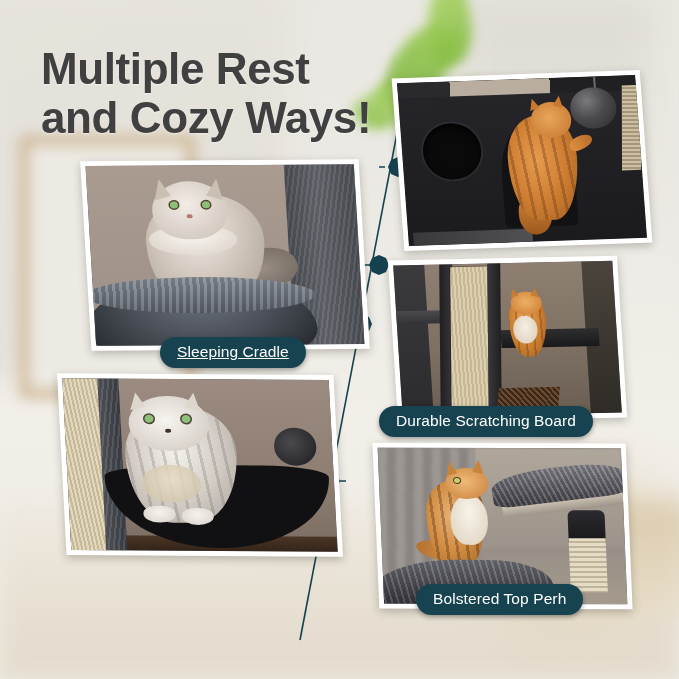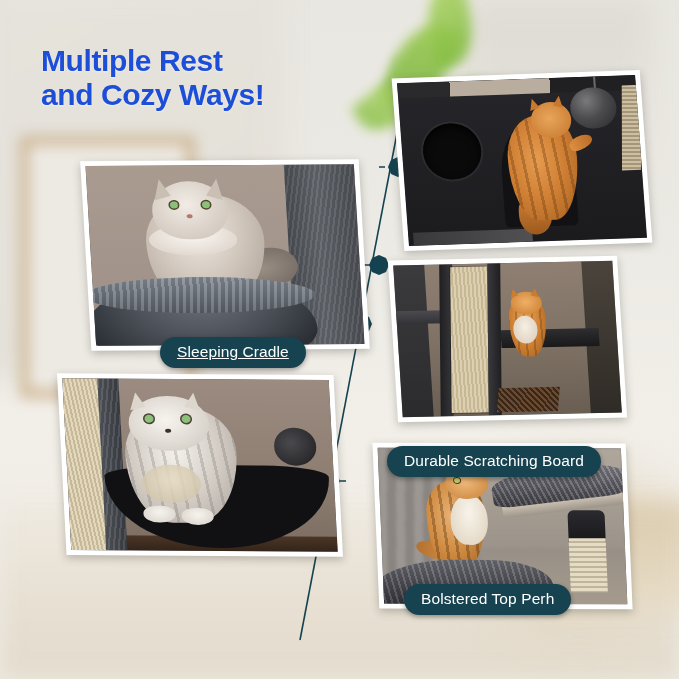--- a/index.html
+++ b/index.html
@@ -90,22 +90,22 @@
     letter-spacing:.1px;
     padding:6px 17px 7px;
     white-space:nowrap;
     box-shadow:0 2px 5px rgba(0,0,0,.35);
     z-index:40;
   }
 
   
   .headline{
     position:absolute;left:41px;top:44px;
-    color:#1d4ed8;
-    font-size:30px;
+    color:#404040;
+    font-size:44px;
     font-weight:bold;
     line-height:1.12;
     letter-spacing:-.4px;
     z-index:30;
     text-shadow:0 1px 2px rgba(255,255,255,.5);
   }
   .ear{position:absolute;width:0;height:0;}
   .eye{position:absolute;border-radius:50%;}
 
   
@@ -375,21 +375,21 @@
         <div class="sC-frameB"></div>
         <div class="sC-mesh"></div>
         <div class="sC-cat"></div>
         <div class="sC-chest"></div>
         <div class="sC-head"></div>
         <div class="ear sC-earL"></div>
         <div class="ear sC-earR"></div>
       </div>
     </div>
   </div>
-  <div class="badge" style="left:387px;top:406px;margin-top:40px;">Durable Scratching Board</div>
+  <div class="badge" style="left:379px;top:406px;">Durable Scratching Board</div>
 
   <div class="panel" style="left:62px;top:374px;width:266px;height:172px;transform:rotate(-3deg) skewY(3.4deg);z-index:14;">
     <div class="photo">
       <div class="sD">
         <div class="sD-floor"></div>
         <div class="sD-sisal"></div>
         <div class="sD-post"></div>
         <div class="sD-hammock"></div>
         <div class="sD-knot"></div>
         <div class="sD-body"></div>
@@ -419,15 +419,15 @@
         <div class="sE-cat"></div>
         <div class="sE-chest"></div>
         <div class="sE-head"></div>
         <div class="ear sE-earL"></div>
         <div class="ear sE-earR"></div>
         <div class="eye sE-eye"></div>
         <div class="sE-bed"></div>
       </div>
     </div>
   </div>
-  <div class="badge" style="left:404px;top:584px;text-align:center;">Bolstered Top Perh</div>
+  <div class="badge" style="left:416px;top:584px;text-align:center;">Bolstered Top Perh</div>
 
 </div>
 
 </body></html>

